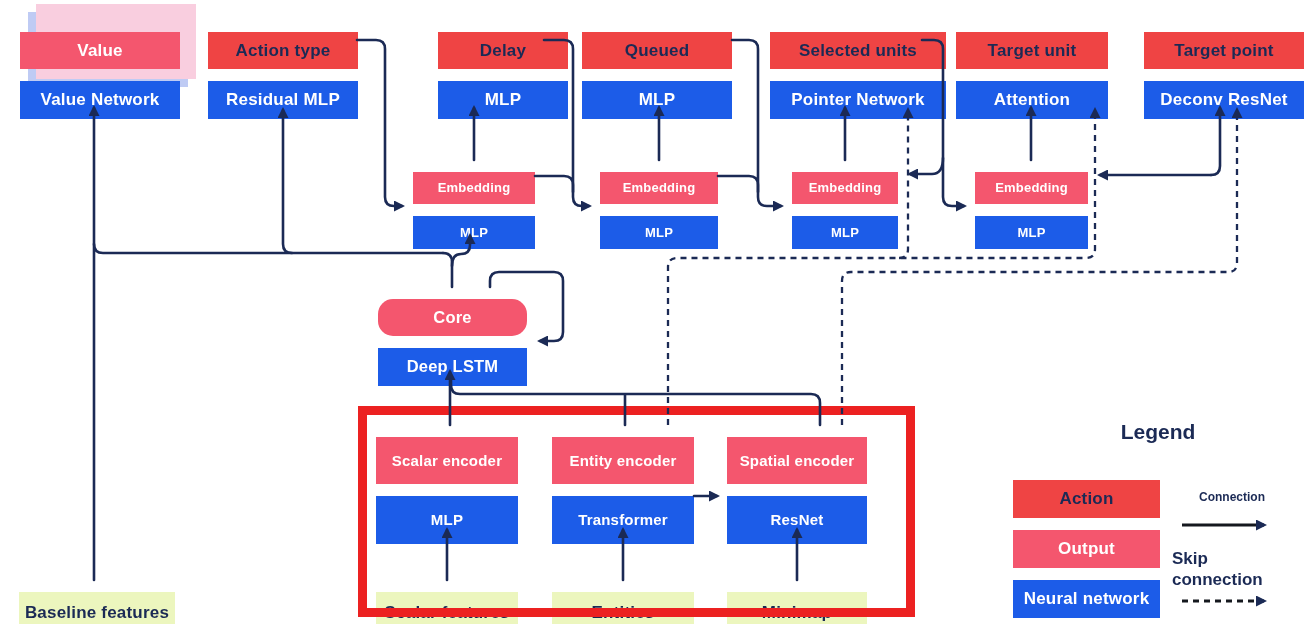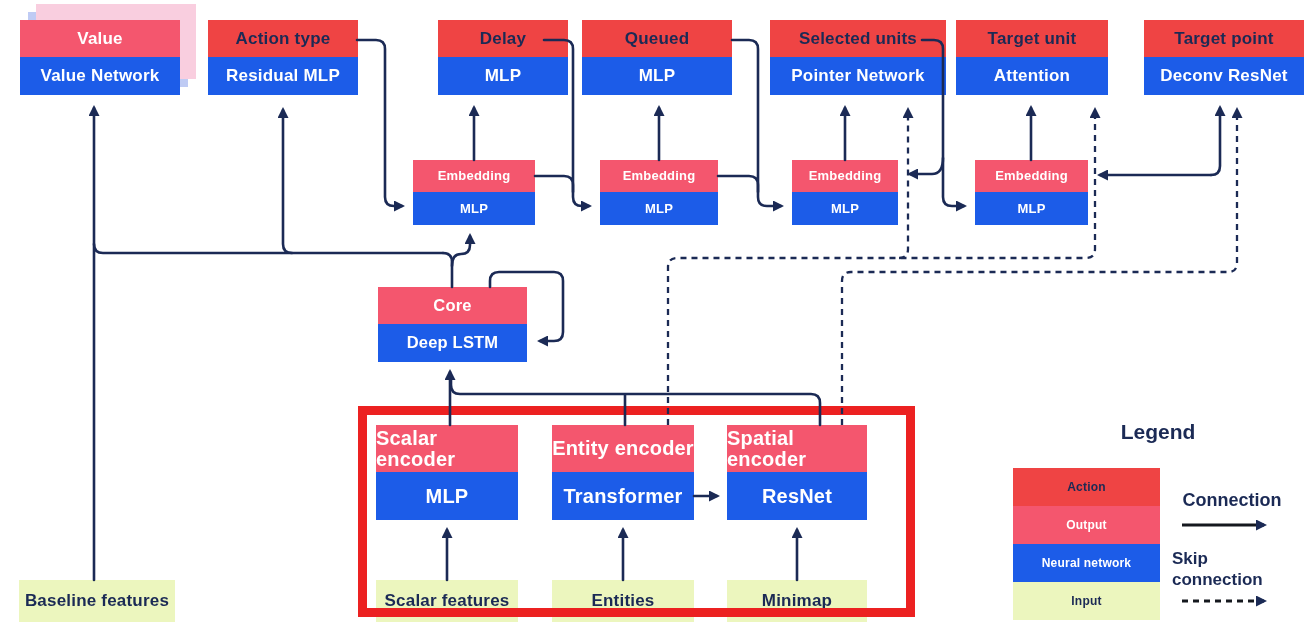--- a/index.html
+++ b/index.html
@@ -1,52 +1,52 @@
 <!DOCTYPE html>
 <html><head>
 <meta charset="utf-8">
 <style>
   html,body{margin:0;padding:0;background:#ffffff;}
   body{font-family:"Liberation Sans", sans-serif;}
   #canvas{position:relative;width:1307px;height:624px;background:#ffffff;overflow:hidden;}
 
   .node{position:absolute;display:flex;flex-direction:column;z-index:3;}
-  .band{display:flex;align-items:center;justify-content:center;text-align:left;
-        line-height:1.05;letter-spacing:.2px;font-weight:600;}
+  .band{display:flex;align-items:center;justify-content:center;text-align:right;
+        line-height:1.05;letter-spacing:.2px;font-weight:600;margin-top:12px;}
   .c-action {background:#ef4444;color:#1B2A55;}
   .c-output {background:#F4566E;color:#ffffff;}
   .c-net    {background:#1C5CE8;color:#ffffff;}
   .c-input  {background:#ECF6BE;color:#1B2A55;}
 
   .n-head .band{font-size:17px;}
   .n-head .b1{height:37px;} .n-head .b2{height:38px;}
   .n-emb .band{font-size:13px;}
   .n-emb .b1{height:32px;} .n-emb .b2{height:33px;}
   .n-core .band{font-size:16.5px;}
-  .n-core .b1{height:37px;} .n-core .b2{height:38px;}
-  .n-enc .band{font-size:20px;}
+  .n-core .b1{height:37px;border-radius:15px;} .n-core .b2{height:38px;}
+  .n-enc .band{font-size:15px;}
   .n-enc .b1{height:47px;} .n-enc .b2{height:48px;}
   .n-input{z-index:3;}
   .n-input .band{height:42px;font-size:17px;}
 
   .backcard{position:absolute;z-index:2;}
   .card-pink{background:#F9CEDF;}
   .card-blue{background:#BFCBF4;}
 
   #highlight{position:absolute;left:358px;top:406px;width:539px;height:193px;
              border:9px solid #EC2121;z-index:4;}
 
   #wires{position:absolute;left:0;top:0;z-index:5;pointer-events:none;}
 
   .legend-title{position:absolute;left:1083px;top:420px;width:150px;text-align:center;
                 font-size:21px;font-weight:600;color:#1B2A55;z-index:3;}
   .legend-swatches{position:absolute;left:1013px;top:468px;width:147px;z-index:3;}
-  .legend-swatches .band{height:38px;font-size:12px;}
+  .legend-swatches .band{height:38px;font-size:17px;}
   .legend-conn-label{position:absolute;left:1172px;top:490px;width:120px;text-align:center;
-                     font-size:18px;font-weight:600;color:#1B2A55;z-index:3;}
+                     font-size:12px;font-weight:600;color:#1B2A55;z-index:3;}
   .legend-skip-label{position:absolute;left:1172px;top:548px;width:120px;text-align:left;
                      font-size:17px;font-weight:600;color:#1B2A55;line-height:1.25;z-index:3;}
 </style>
 </head>
 <body>
 
 <div id="canvas">
 
   <div class="backcard card-blue" style="left:28px;top:12px;width:160px;height:75px;"></div>
   <div class="backcard card-pink" style="left:36px;top:4px;width:160px;height:75px;"></div>

